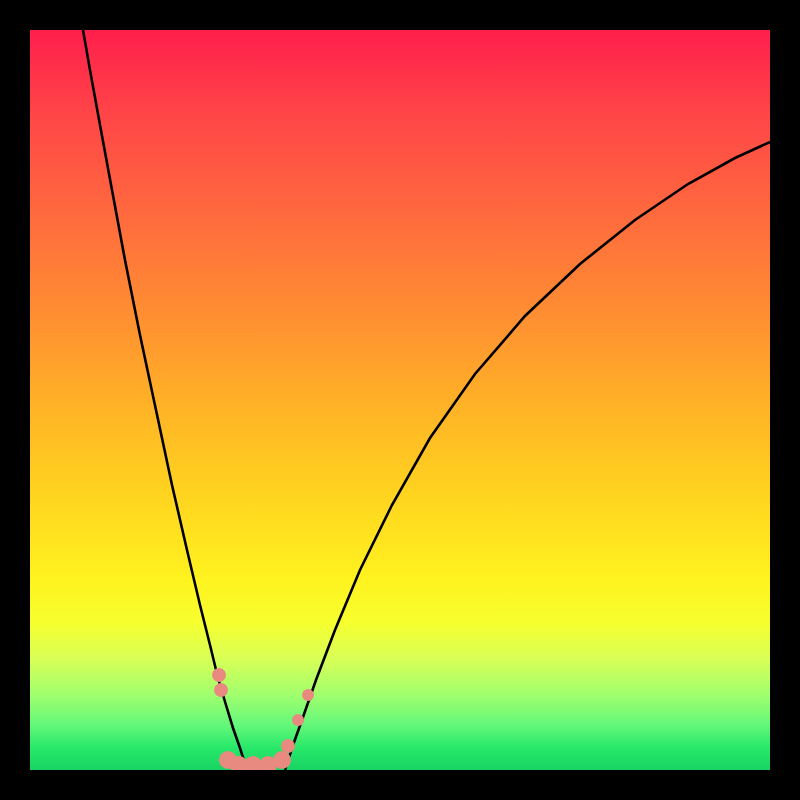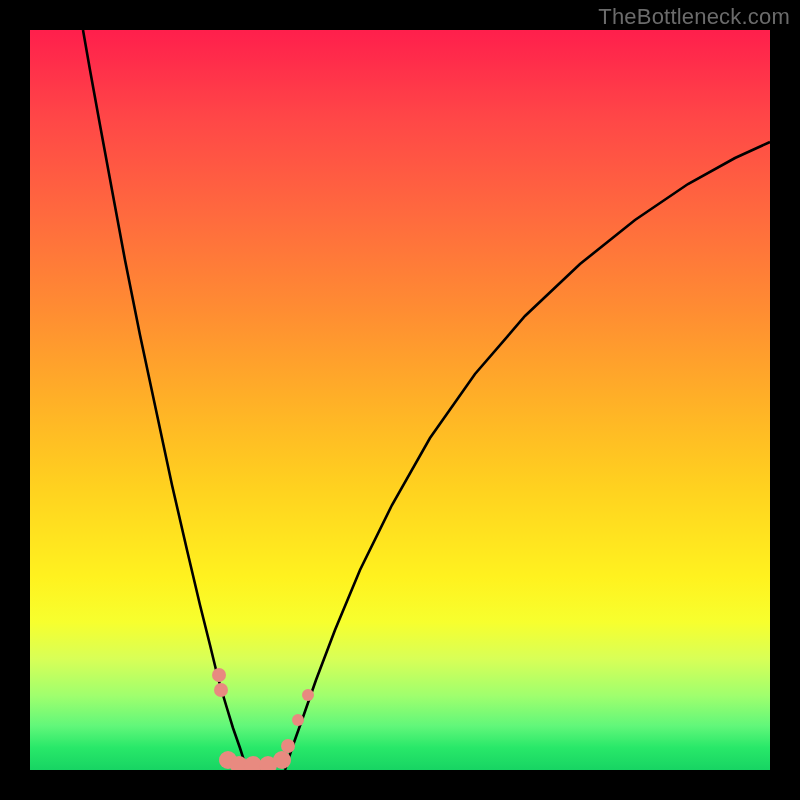--- a/index.html
+++ b/index.html
@@ -56,21 +56,20 @@
     top: 0;
     width: 740px;
     height: 740px;
   }
 </style>
 </head>
 <body>
 
 <div class="frame">
 
-  <div class="watermark">TheBottleneck.com</div>
 
   <div class="plot-area">
     <svg class="curve" viewBox="0 0 740 740" preserveAspectRatio="none">
       <path fill="none" stroke="#000" stroke-width="2.6" d="M53 0 L60 40 L70 95 L82 160 L95 230 L110 305 L126 380 L142 455 L157 520 L170 575 L180 615 L188 648 L196 675 L203 698 L210 718 L217 740" id="left-path"></path>
       <path fill="none" stroke="#000" stroke-width="2.6" d="M255 740 L262 718 L272 690 L286 650 L305 600 L330 540 L362 475 L400 408 L445 344 L495 286 L550 234 L605 190 L658 154 L705 128 L740 112" id="right-path"></path>
       <g id="markers">
           <circle cx="189" cy="645" r="7" fill="#e88a80"></circle>
           <circle cx="191" cy="660" r="7" fill="#e88a80"></circle>
           <circle cx="198" cy="730" r="9" fill="#e88a80"></circle>
           <circle cx="209" cy="735" r="9" fill="#e88a80"></circle>

